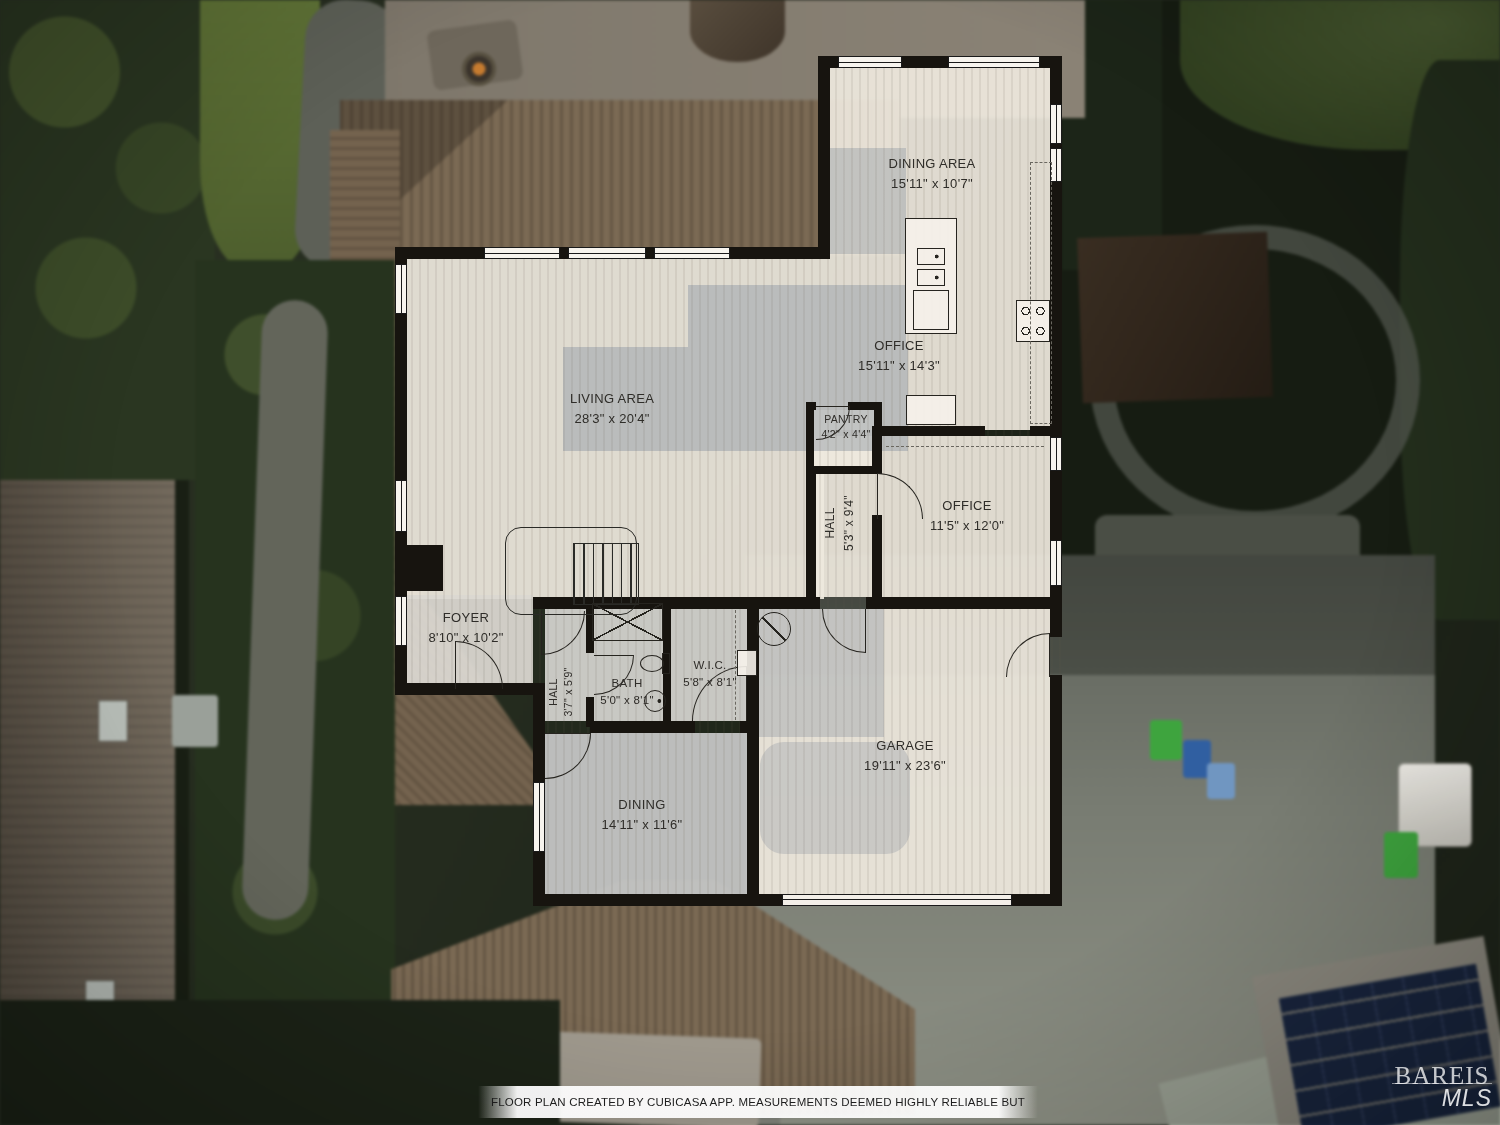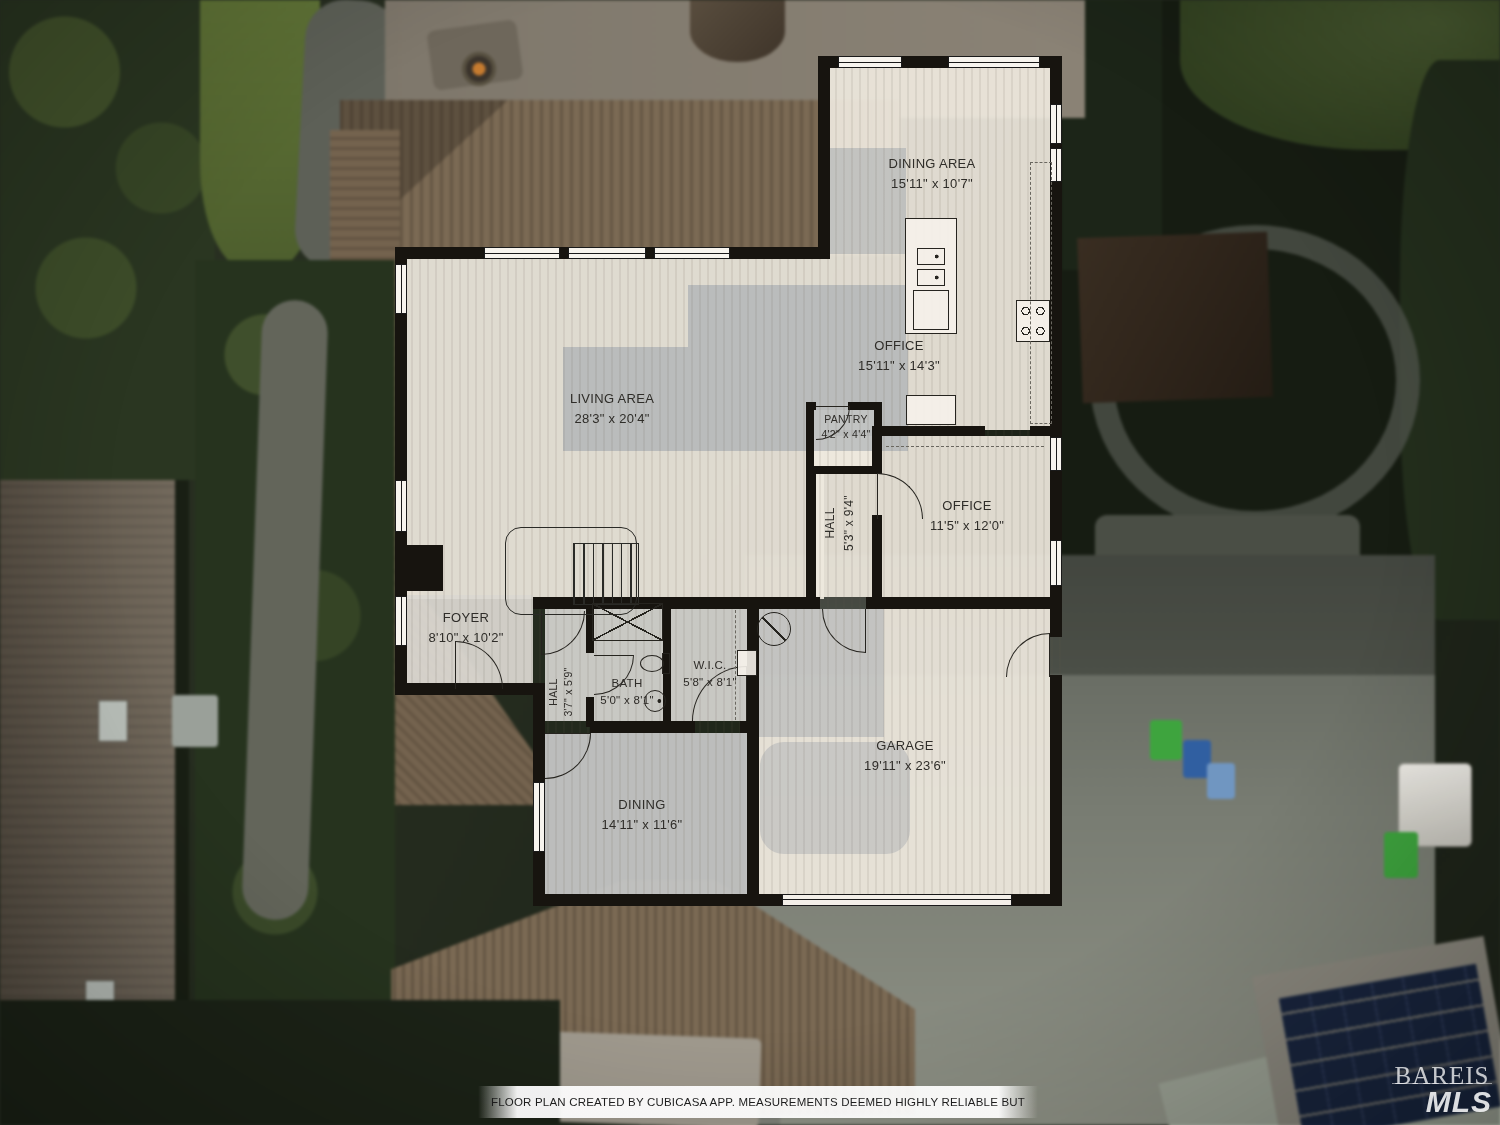--- a/index.html
+++ b/index.html
@@ -32,21 +32,21 @@
   .lbl.rot{transform:translate(-50%,-50%) rotate(-90deg);}
   .lbl .dims{display:block;}
   #texture{position:absolute;left:395px;top:56px;width:667px;height:850px;pointer-events:none;
     background:repeating-linear-gradient(90deg,rgba(100,90,78,.10) 0 2px,transparent 2px 8px);
     clip-path:polygon(63% 0,100% 0,100% 100%,21% 100%,21% 75%,0 75%,0 22.5%,63% 22.5%);}
   #footer-bar{position:absolute;left:478px;top:1086px;width:560px;height:32px;line-height:32px;text-align:center;
     color:#1d1d1d;font-size:11.5px;font-weight:500;letter-spacing:.2px;
     background:linear-gradient(90deg,rgba(252,252,252,0) 0%,rgba(252,252,252,.95) 7%,rgba(252,252,252,.95) 93%,rgba(252,252,252,0) 100%);}
   #watermark{position:absolute;left:1392px;top:1062px;width:100px;text-align:center;color:rgba(255,255,255,.75);}
   #wm1{font-family:"Liberation Serif",serif;font-size:25px;letter-spacing:1px;display:block;}
-  #wm2{font-size:30px;font-weight:700;font-style:italic;display:block;margin-top:-7px;text-align:right;
+  #wm2{font-size:23px;font-weight:400;font-style:italic;display:block;margin-top:-7px;text-align:right;
        color:rgba(255,255,255,.85);letter-spacing:1px;border-top:1px solid rgba(255,255,255,.5);padding-top:1px;}
   .stairs{position:absolute;left:573px;top:543px;width:66px;height:62px;border:1px solid #2a2a26;
     background:repeating-linear-gradient(90deg,#2a2a26 0 1.3px,transparent 1.3px 9.4px);}
   .railing{position:absolute;left:505px;top:527px;width:132px;height:88px;border:1.5px solid #2a2a26;border-radius:16px;}
   .xbox{position:absolute;left:592px;top:603px;width:71px;height:38px;border:1px solid #26241f;
     background:
      linear-gradient(to top right,transparent calc(50% - .8px),#26241f calc(50% - .8px) calc(50% + .8px),transparent calc(50% + .8px)),
      linear-gradient(to bottom right,transparent calc(50% - .8px),#26241f calc(50% - .8px) calc(50% + .8px),transparent calc(50% + .8px));}
   .elec{position:absolute;left:757px;top:612px;width:34px;height:34px;border:1.5px solid #26241f;border-radius:50%;
     background:linear-gradient(45deg,transparent calc(50% - .8px),#26241f calc(50% - .8px) calc(50% + .8px),transparent calc(50% + .8px));}

